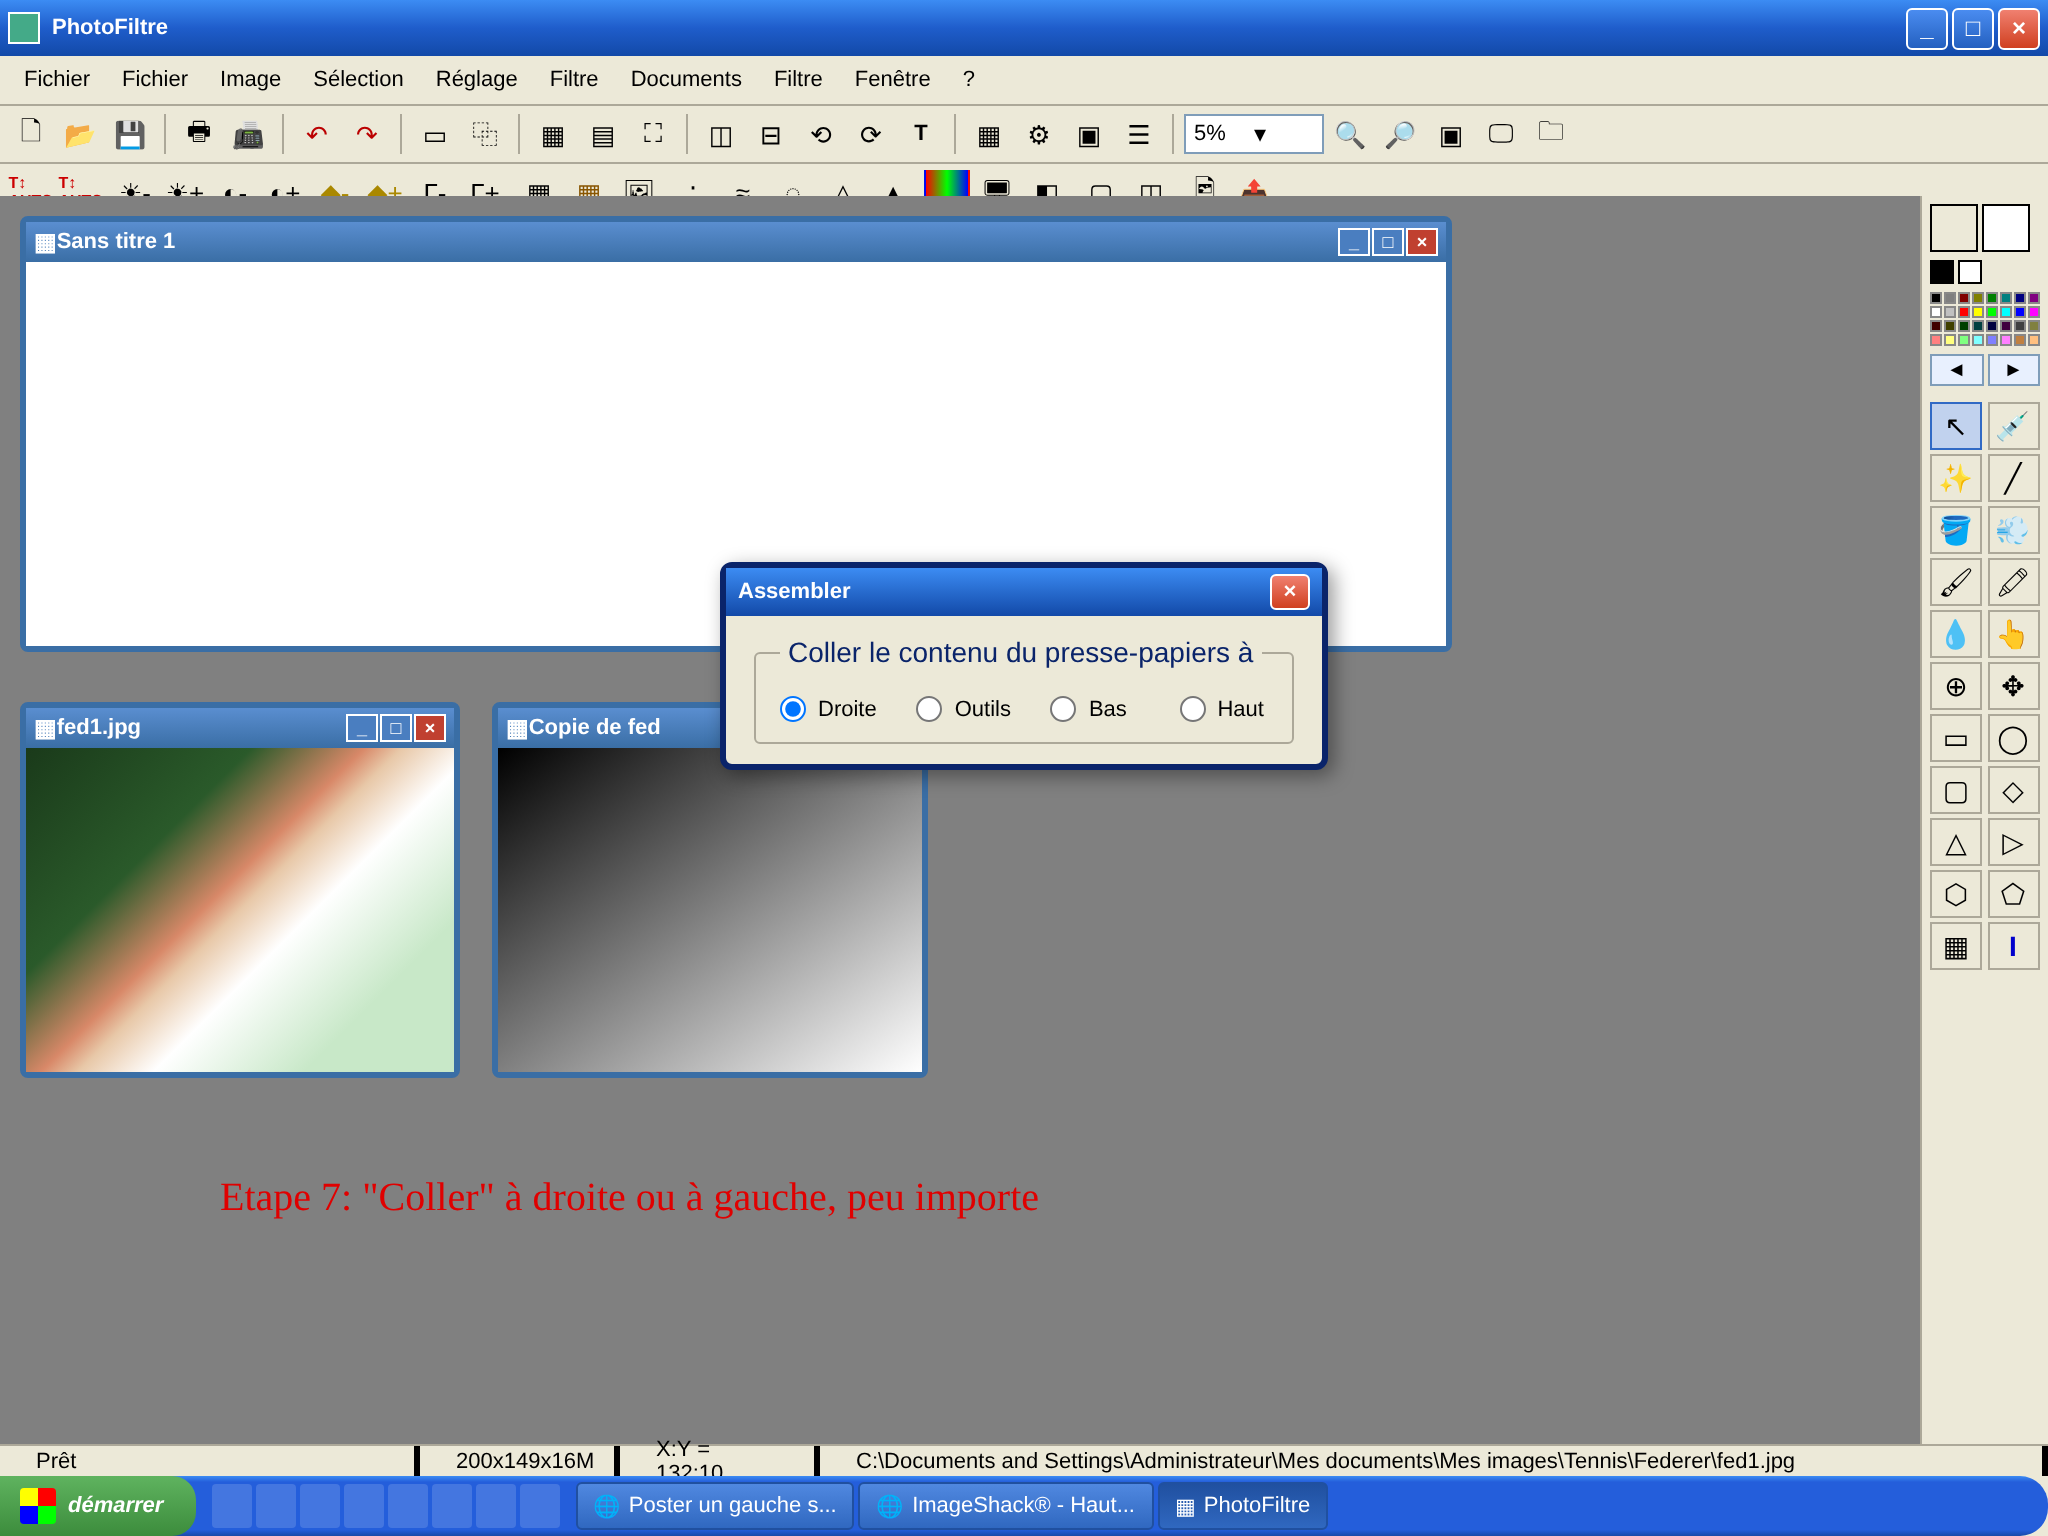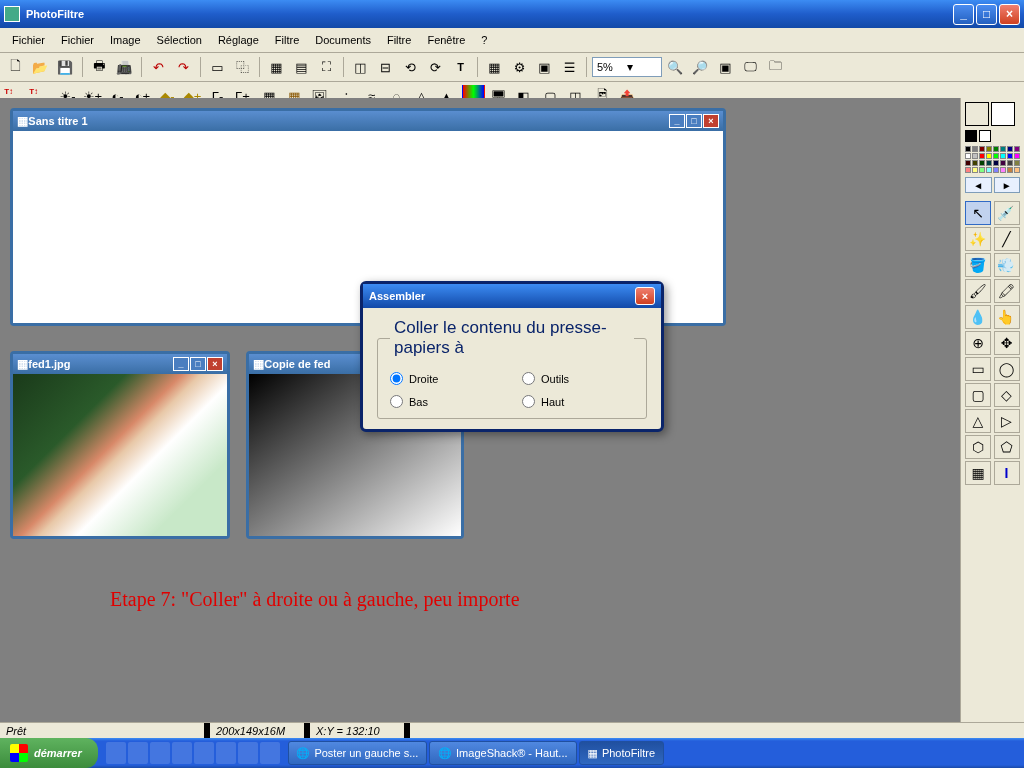--- a/index.html
+++ b/index.html
@@ -50,36 +50,36 @@
 .mdi-btn { width: 16px; height: 14px; border: 1px solid #fff; background: #4a7ec0; display: flex; align-items: center; justify-content: center; font-size: 9px; color: white; }
 .mdi-btn.close { background: #c04030; }
 .mdi-body { background: white; }
 
 
 .dialog { position: absolute; width: 304px; border: 3px solid #0a246a; border-radius: 6px; background: #ece9d8; box-shadow: 3px 3px 10px rgba(0,0,0,0.4); }
 .dlg-title { height: 24px; background: linear-gradient(to bottom, #3c8cf3, #1249a8); color: white; font-weight: bold; display: flex; align-items: center; padding: 0 6px; font-size: 12px; }
 .dlg-title .dlg-close { margin-left: auto; width: 20px; height: 18px; background: linear-gradient(to bottom, #f08070, #d04020); border: 1px solid #fff; border-radius: 3px; display: flex; align-items: center; justify-content: center; color: white; font-weight: bold; }
 .dlg-body { padding: 10px 14px; }
 .fieldset { border: 1px solid #aca899; padding: 10px 12px; border-radius: 3px; }
-.fieldset legend { color: #0a246a; padding: 0 4px; font-size: 17px; margin-top: 36px; }
-.radio-grid { display: grid; grid-template-columns: 1fr 1fr; gap: 10px 20px; margin-top: 4px; }
+.fieldset legend { color: #0a246a; padding: 0 4px; font-size: 14px; margin-top: 36px; }
+.radio-grid { display: grid; grid-template-columns: 1fr 1fr 1fr 1fr; gap: 10px 20px; margin-top: 4px; }
 .radio-opt { display: flex; align-items: center; gap: 6px; }
 .radio-opt input { margin: 0; }
 .dlg-buttons { display: flex; justify-content: flex-end; gap: 8px; padding: 8px 14px 12px; }
 .dlg-buttons button { width: 70px; height: 22px; border: 1px solid #7f9db9; background: linear-gradient(to bottom, #fff, #e4e4dc); border-radius: 3px; }
 
 
 .annotation { position: absolute; left: 110px; top: 588px; color: #e00000; font-family: "Comic Sans MS", cursive; font-size: 20px; }
 
 
 .statusbar { position: absolute; bottom: 30px; left: 0; right: 0; height: 16px; background: #ece9d8; border-top: 1px solid #aca899; display: flex; align-items: center; font-size: 11px; }
-.statusbar .cell { padding: 0 6px; border-right: 6px solid #000000; height: 100%; display: flex; align-items: center; font-style: italic; }
-
-
-.taskbar { position: absolute; bottom: 0; left: 0; right: 0; height: 30px; background: linear-gradient(to bottom, #3c8cf3 0%, #245edb 10%, #245edb 90%, #1a4aa8 100%); display: flex; align-items: center; }
+.statusbar .cell { padding: 0 18px; border-right: 3px solid #000000; height: 100%; display: flex; align-items: center; }
+
+
+.taskbar { position: absolute; bottom: 0; left: 0; right: 0; height: 30px; background: linear-gradient(to bottom, #3c8cf3 0%, #245edb 10%, #245edb 90%, #1a4aa8 100%); display: flex; align-items: center; border-radius: 14px; }
 .startbtn { height: 30px; padding: 0 16px 0 10px; background: linear-gradient(to bottom, #5fb35f, #3c8c3c); color: white; font-style: italic; font-weight: bold; font-size: 16px; display: flex; align-items: center; border-radius: 0 12px 12px 0; gap: 6px; }
 .startbtn::before { content: ""; width: 18px; height: 18px; background: conic-gradient(#f00 0 25%, #0f0 0 50%, #00f 0 75%, #ff0 0); border-radius: 2px; }
 .ql { display: flex; gap: 2px; margin: 0 8px; }
 .ql div { width: 20px; height: 22px; background: rgba(255,255,255,0.15); border-radius: 2px; }
 .taskbtn { height: 24px; padding: 0 8px; background: linear-gradient(to bottom, #5088e0, #3068c0); border: 1px solid #2050a0; border-radius: 3px; color: white; display: flex; align-items: center; gap: 4px; margin-right: 2px; font-size: 11px; max-width: 160px; overflow: hidden; white-space: nowrap; }
 .taskbtn.active { background: linear-gradient(to bottom, #2050a0, #3068c0); }
 .systray { margin-left: auto; height: 30px; background: linear-gradient(to bottom, #1899e8, #0d7ac8); padding: 0 10px; display: flex; align-items: center; gap: 4px; color: white; font-size: 11px; }
 .systray .tray-icon { width: 16px; height: 16px; background: rgba(255,255,255,0.25); border-radius: 2px; }
 
 
@@ -338,20 +338,21 @@
     <div class="tool-cell">⬠</div>
     <div class="tool-cell">▦</div>
     <div class="tool-cell" style="color:#00c;font-weight:bold">I</div>
   </div>
 </div>
 
 <div class="statusbar">
   <div class="cell" style="width:210px">Prêt</div>
   <div class="cell" style="width:100px">200x149x16M</div>
   <div class="cell" style="width:100px">X:Y = 132:10</div>
+  <div class="cell" style="flex:1">C:\Documents and Settings\Administrateur\Mes documents\Mes images\Tennis\Federer\fed1.jpg</div>
 </div>
 
 <div class="taskbar">
   <div class="startbtn">
       <span>démarrer</span>
     </div>
   <div class="ql">
     <div></div>
     <div></div>
     <div></div>

